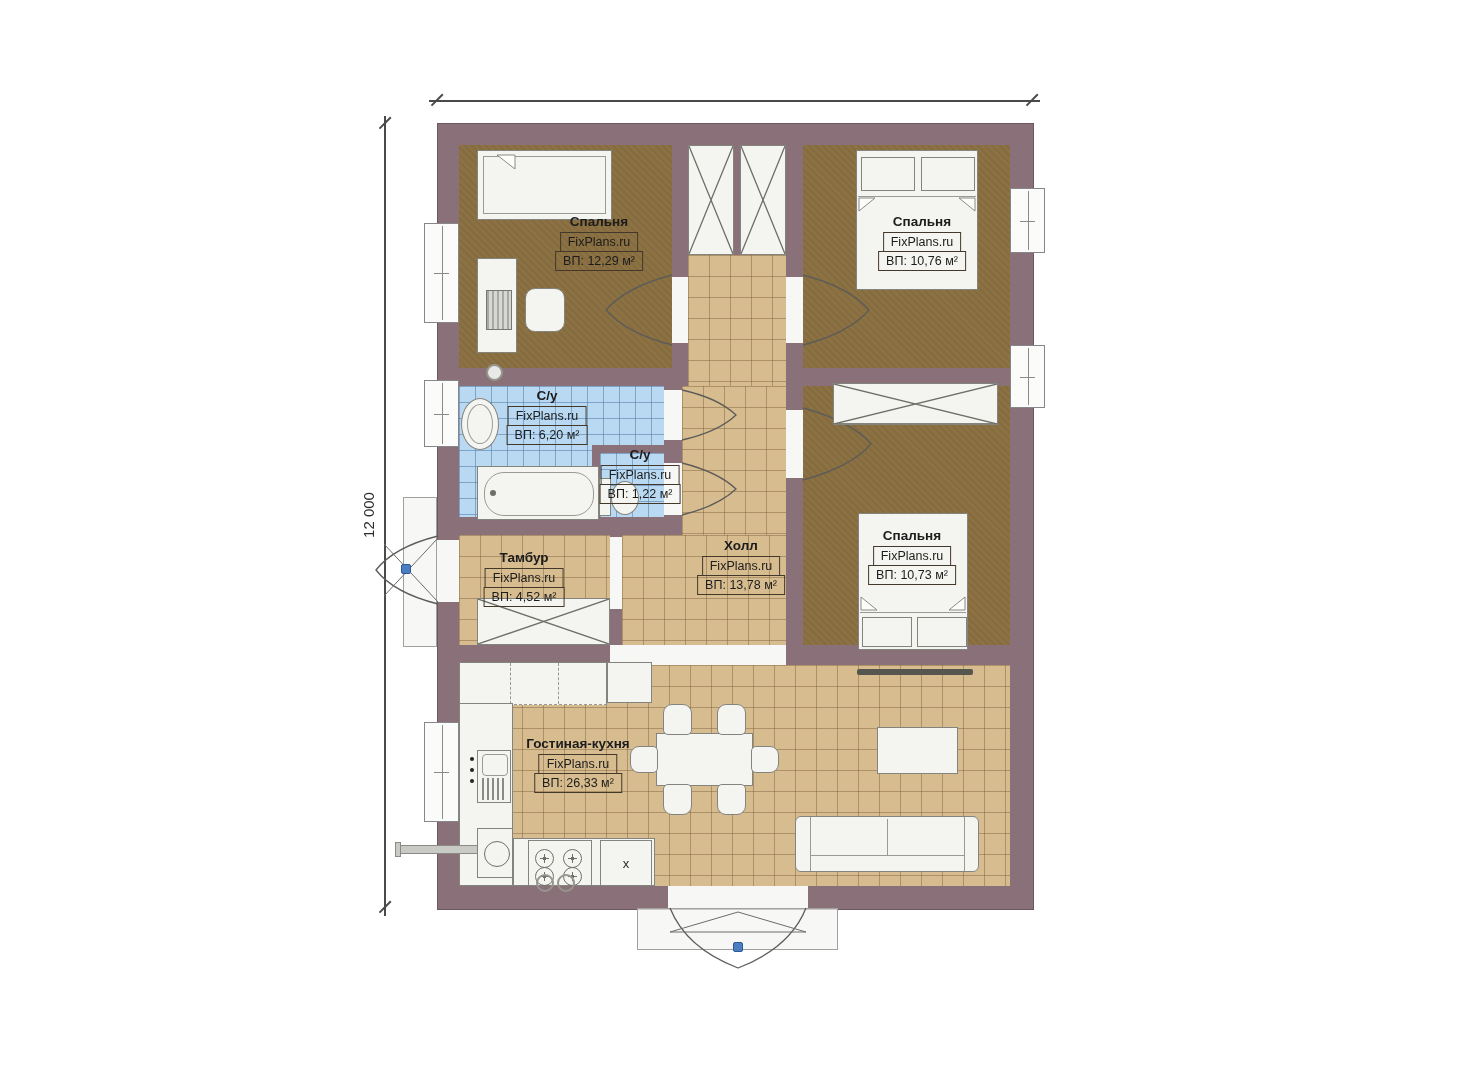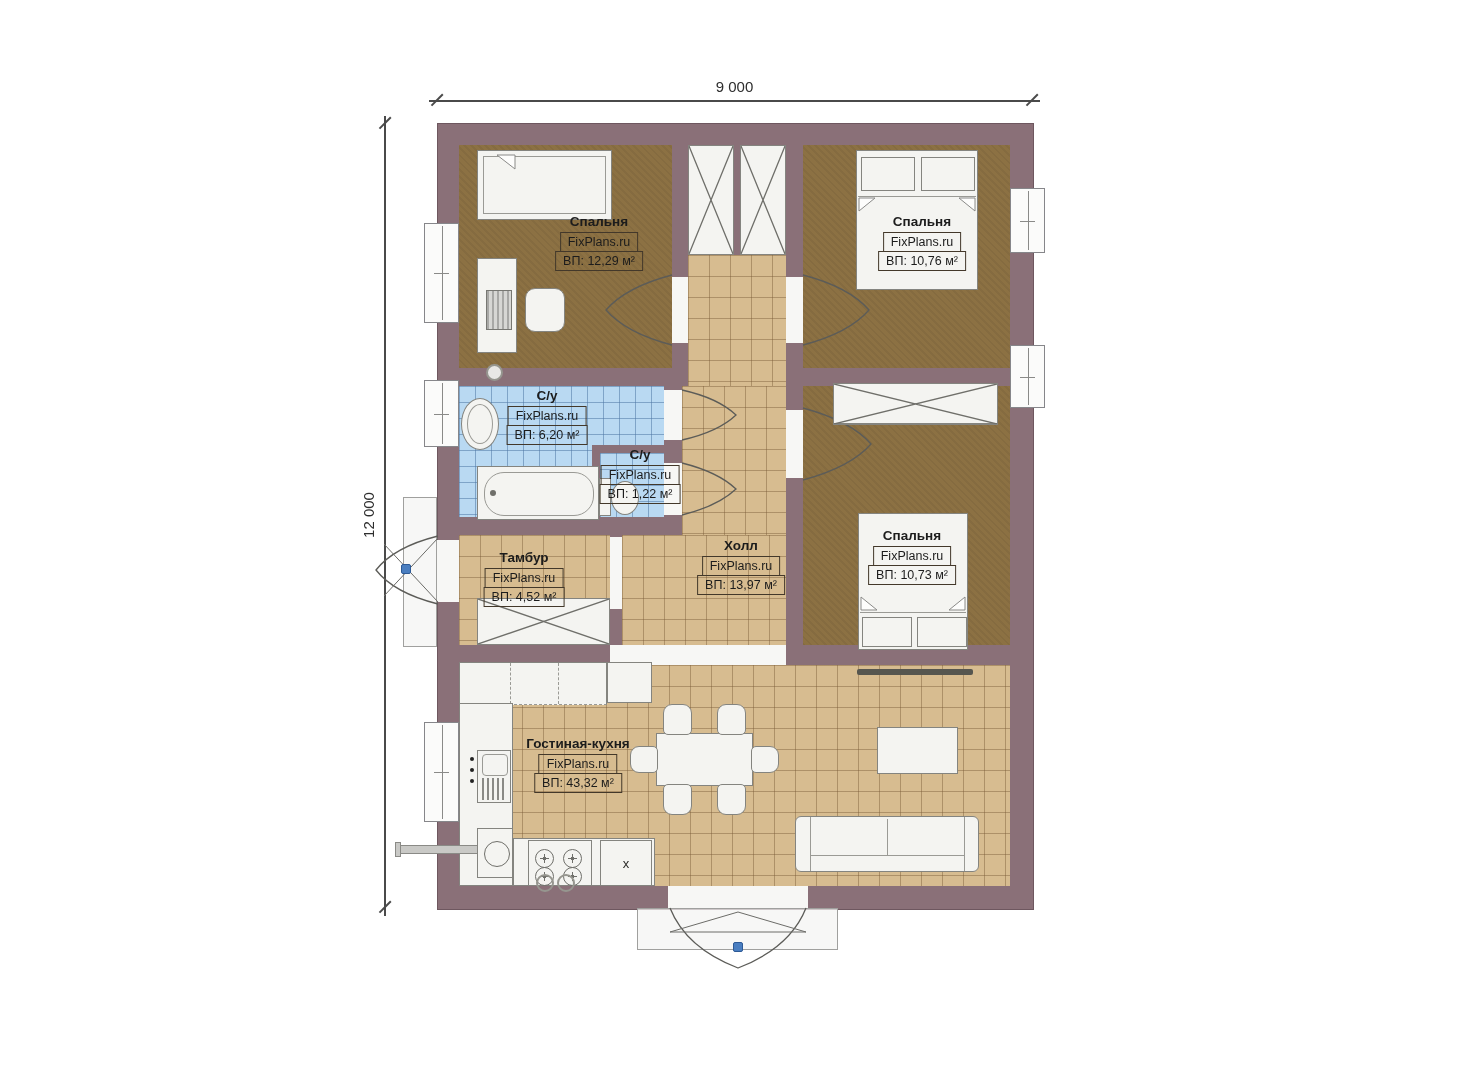--- a/index.html
+++ b/index.html
@@ -54,21 +54,20 @@
   svg{display:block;}
 </style>
 </head>
 <body>
 
 <div class="stage">
 
   <div class="abs dimline" style="left:429px;top:100px;width:611px;height:1.5px"></div>
   <div class="abs dimtick" style="left:429px;top:99px"></div>
   <div class="abs dimtick" style="left:1024px;top:99px"></div>
-  <div class="abs dimtext" style="left:437px;top:78px;width:595px">9 000</div>
 
   <div class="abs dimline" style="left:384px;top:116px;width:1.5px;height:800px"></div>
   <div class="abs dimtick" style="left:377px;top:122px"></div>
   <div class="abs dimtick" style="left:377px;top:906px"></div>
   <div class="abs dimtext" style="left:333px;top:507px;width:70px;height:16px;transform:rotate(-90deg)">12 000</div>
 
   <div class="abs bldg" style="left:437px;top:123px;width:595px;height:785px"></div>
 
   <div class="abs carpet" style="left:459px;top:145px;width:213px;height:223px"></div>
   <div class="abs carpet" style="left:803px;top:145px;width:207px;height:223px"></div>
@@ -293,26 +292,26 @@
     <div class="bx">ВП: 1,22 м²</div>
   </div>
   <div class="rlabel" style="left:524px;top:550px">
     <div class="nm">Тамбур</div>
     <div class="bx">FixPlans.ru</div>
     <div class="bx">ВП: 4,52 м²</div>
   </div>
   <div class="rlabel" style="left:741px;top:538px">
     <div class="nm">Холл</div>
     <div class="bx">FixPlans.ru</div>
-    <div class="bx">ВП: 13,97 м²</div>
+    <div class="bx">ВП: 13,78 м²</div>
   </div>
   <div class="rlabel" style="left:912px;top:528px">
     <div class="nm">Спальня</div>
     <div class="bx">FixPlans.ru</div>
     <div class="bx">ВП: 10,73 м²</div>
   </div>
   <div class="rlabel" style="left:578px;top:736px">
     <div class="nm">Гостиная-кухня</div>
     <div class="bx">FixPlans.ru</div>
-    <div class="bx">ВП: 43,32 м²</div>
+    <div class="bx">ВП: 26,33 м²</div>
   </div>
 
 </div>
 
 </body></html>

